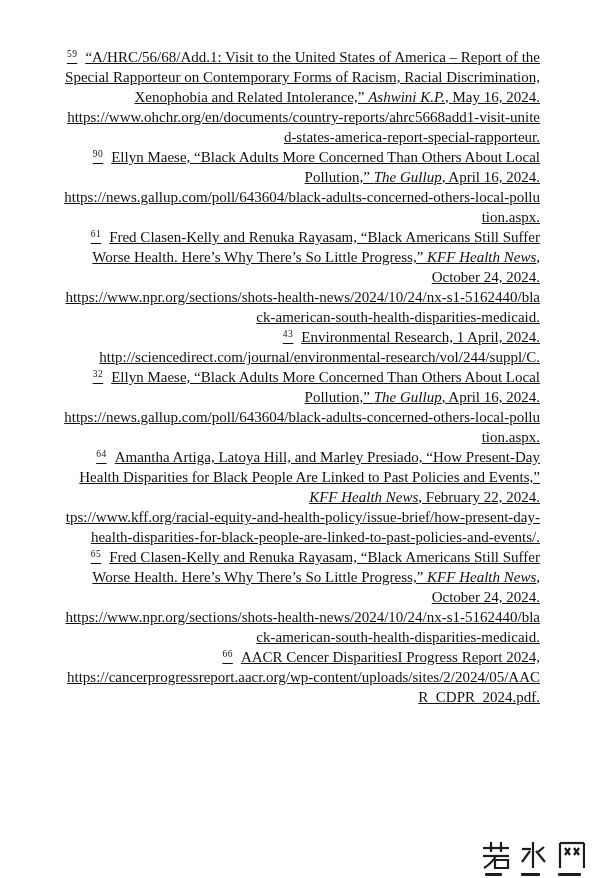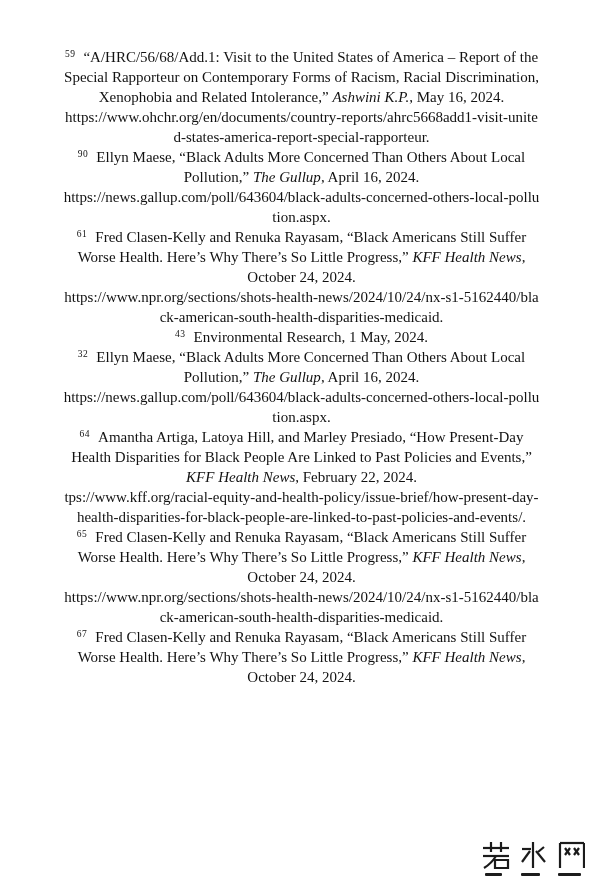--- a/index.html
+++ b/index.html
@@ -16,21 +16,22 @@
     font-family: "Liberation Serif", serif;
     color: #121212;
   }
   .content {
     position: absolute;
     left: 63px;
     top: 47px;
     width: 477px;
     font-size: 15px;
     line-height: 20px;
-    text-align: center;
+    text-align: right;
+    text-decoration: underline;
   }
   .footnote { margin: 0; }
   .fn-num {
     font-size: 9.5px;
     line-height: 0;
     vertical-align: 5px;
     margin-right: 8px;
     letter-spacing: 0.5px;
   }
   .run { }
@@ -66,25 +67,25 @@
 </style>
 </head>
 <body>
 
 <div class="page">
 
   <div class="content">
       <div class="footnote"><sup class="fn-num">59</sup><span class="run">“A/HRC/56/68/Add.1: Visit to the United States of America – Report of the Special Rapporteur on Contemporary Forms of Racism, Racial Discrimination, Xenophobia and Related Intolerance,” </span><em class="run run-italic">Ashwini K.P.</em><span class="run">, May 16, 2024.</span><div class="fn-url">https://www.ohchr.org/en/documents/country-reports/ahrc5668add1-visit-united-states-america-report-special-rapporteur.</div></div>
       <div class="footnote"><sup class="fn-num">90</sup><span class="run">Ellyn Maese, “Black Adults More Concerned Than Others About Local Pollution,” </span><em class="run run-italic">The Gullup</em><span class="run">, April 16, 2024.</span><div class="fn-url">https://news.gallup.com/poll/643604/black-adults-concerned-others-local-pollution.aspx.</div></div>
       <div class="footnote"><sup class="fn-num">61</sup><span class="run">Fred Clasen-Kelly and Renuka Rayasam, “Black Americans Still Suffer Worse Health. Here’s Why There’s So Little Progress,” </span><em class="run run-italic">KFF Health News</em><span class="run">, October 24, 2024.</span><div class="fn-url">https://www.npr.org/sections/shots-health-news/2024/10/24/nx-s1-5162440/black-american-south-health-disparities-medicaid.</div></div>
-      <div class="footnote"><sup class="fn-num">43</sup><span class="run">Environmental Research, 1 May, 2024.</span></div>
+      <div class="footnote"><sup class="fn-num">43</sup><span class="run">Environmental Research, 1 April, 2024.</span><div class="fn-url">http://sciencedirect.com/journal/environmental-research/vol/244/suppl/C.</div></div>
       <div class="footnote"><sup class="fn-num">32</sup><span class="run">Ellyn Maese, “Black Adults More Concerned Than Others About Local Pollution,” </span><em class="run run-italic">The Gullup</em><span class="run">, April 16, 2024.</span><div class="fn-url">https://news.gallup.com/poll/643604/black-adults-concerned-others-local-pollution.aspx.</div></div>
       <div class="footnote"><sup class="fn-num">64</sup><span class="run">Amantha Artiga, Latoya Hill, and Marley Presiado, “How Present-Day Health Disparities for Black People Are Linked to Past Policies and Events,” </span><em class="run run-italic">KFF Health News</em><span class="run">, February 22, 2024.</span><div class="fn-url">tps://www.kff.org/racial-equity-and-health-policy/issue-brief/how-present-day-health-disparities-for-black-people-are-linked-to-past-policies-and-events/.</div></div>
       <div class="footnote"><sup class="fn-num">65</sup><span class="run">Fred Clasen-Kelly and Renuka Rayasam, “Black Americans Still Suffer Worse Health. Here’s Why There’s So Little Progress,” </span><em class="run run-italic">KFF Health News</em><span class="run">, October 24, 2024.</span><div class="fn-url">https://www.npr.org/sections/shots-health-news/2024/10/24/nx-s1-5162440/black-american-south-health-disparities-medicaid.</div></div>
-      <div class="footnote"><sup class="fn-num">67</sup><span class="run">Fred Clasen-Kelly and Renuka Rayasam, “Black Americans Still Suffer Worse Health. Here’s Why There’s So Little Progress,” </span><em class="run run-italic">KFF Health News</em><span class="run">, October 24, 2024.</span></div>
+      <div class="footnote"><sup class="fn-num">66</sup><span class="run">AACR Cencer DisparitiesI Progress Report 2024,</span><div class="fn-url">https://cancerprogressreport.aacr.org/wp-content/uploads/sites/2/2024/05/AACR_CDPR_2024.pdf.</div></div>
     </div>
 
   <div class="watermark">
 
     <svg class="wm-glyphs" width="104" height="30" viewBox="0 0 104 30" fill="none" stroke="#1b1b1b" stroke-width="2.2" stroke-linecap="butt" stroke-linejoin="miter">
 
       <g>
         <path d="M2 8 H28"></path>
         <path d="M10 2 V12"></path>
         <path d="M20 2 V12"></path>

